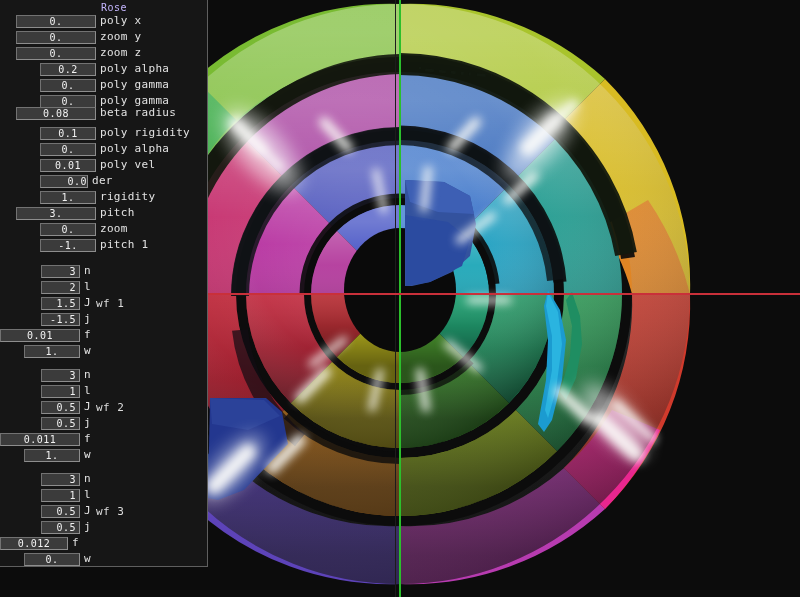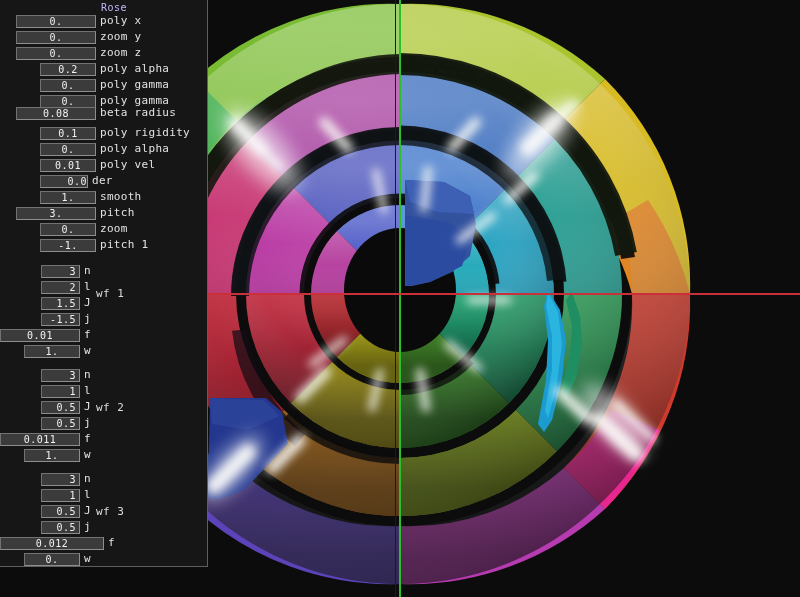--- a/index.html
+++ b/index.html
@@ -370,21 +370,21 @@
         <div class="row" style="top: 158px; left: 40px;">
           <div class="field" style="width: 56px;">0.01</div>
           <div class="label">poly vel</div>
         </div>
         <div class="row" style="top: 174px; left: 40px;">
           <div class="field" style="width: 48px; padding-left: 36px;">0.02</div>
           <div class="label">der</div>
         </div>
         <div class="row" style="top: 190px; left: 40px;">
           <div class="field" style="width: 56px;">1.</div>
-          <div class="label">smooth</div>
+          <div class="label">rigidity</div>
         </div>
         <div class="row" style="top: 206px; left: 16px;">
           <div class="field" style="width: 80px;">3.</div>
           <div class="label">pitch</div>
         </div>
         <div class="row" style="top: 222px; left: 40px;">
           <div class="field" style="width: 56px;">0.</div>
           <div class="label">zoom</div>
         </div>
         <div class="row" style="top: 238px; left: 40px;">
@@ -408,21 +408,21 @@
           <div class="label">j</div>
         </div>
         <div class="row" style="top: 328px; left: 0px;">
           <div class="field" style="width: 80px;">0.01</div>
           <div class="label">f</div>
         </div>
         <div class="row" style="top: 344px; left: 24px;">
           <div class="field" style="width: 56px;">1.</div>
           <div class="label">w</div>
         </div>
-        <div class="grouplabel" style="left: 96px; top: 288px;">wf 1</div>
+        <div class="grouplabel" style="left: 96px; top: 298px;">wf 1</div>
         <div class="row" style="top: 368px; left: 41px;">
           <div class="field right" style="width: 39px;">3</div>
           <div class="label">n</div>
         </div>
         <div class="row" style="top: 384px; left: 41px;">
           <div class="field right" style="width: 39px;">1</div>
           <div class="label">l</div>
         </div>
         <div class="row" style="top: 400px; left: 41px;">
           <div class="field right" style="width: 39px;">0.5</div>
@@ -451,21 +451,21 @@
         </div>
         <div class="row" style="top: 504px; left: 41px;">
           <div class="field right" style="width: 39px;">0.5</div>
           <div class="label">J</div>
         </div>
         <div class="row" style="top: 520px; left: 41px;">
           <div class="field right" style="width: 39px;">0.5</div>
           <div class="label">j</div>
         </div>
         <div class="row" style="top: 536px; left: 0px;">
-          <div class="field" style="width: 104px;">0.012</div>
+          <div class="field" style="width: 68px;">0.012</div>
           <div class="label">f</div>
         </div>
         <div class="row" style="top: 552px; left: 24px;">
           <div class="field" style="width: 56px;">0.</div>
           <div class="label">w</div>
         </div>
         <div class="grouplabel" style="left: 96px; top: 506px;">wf 3</div>
       </div>
   </div>
 

